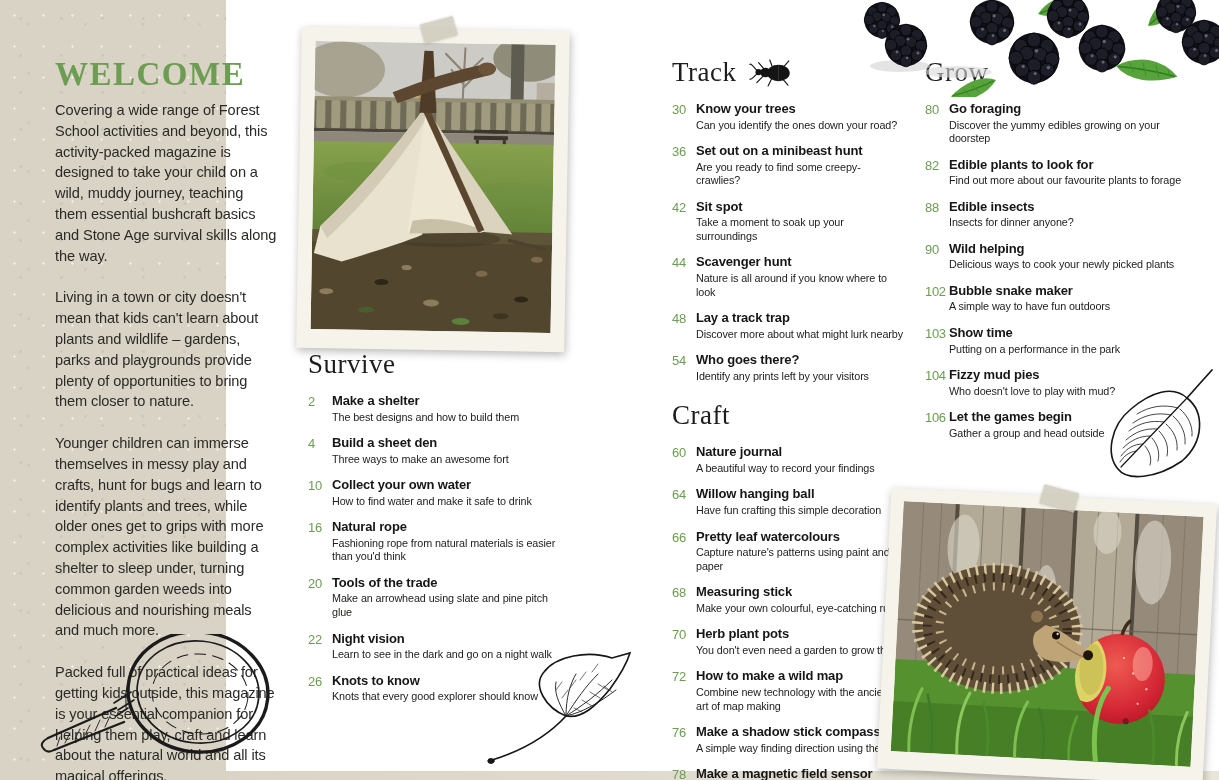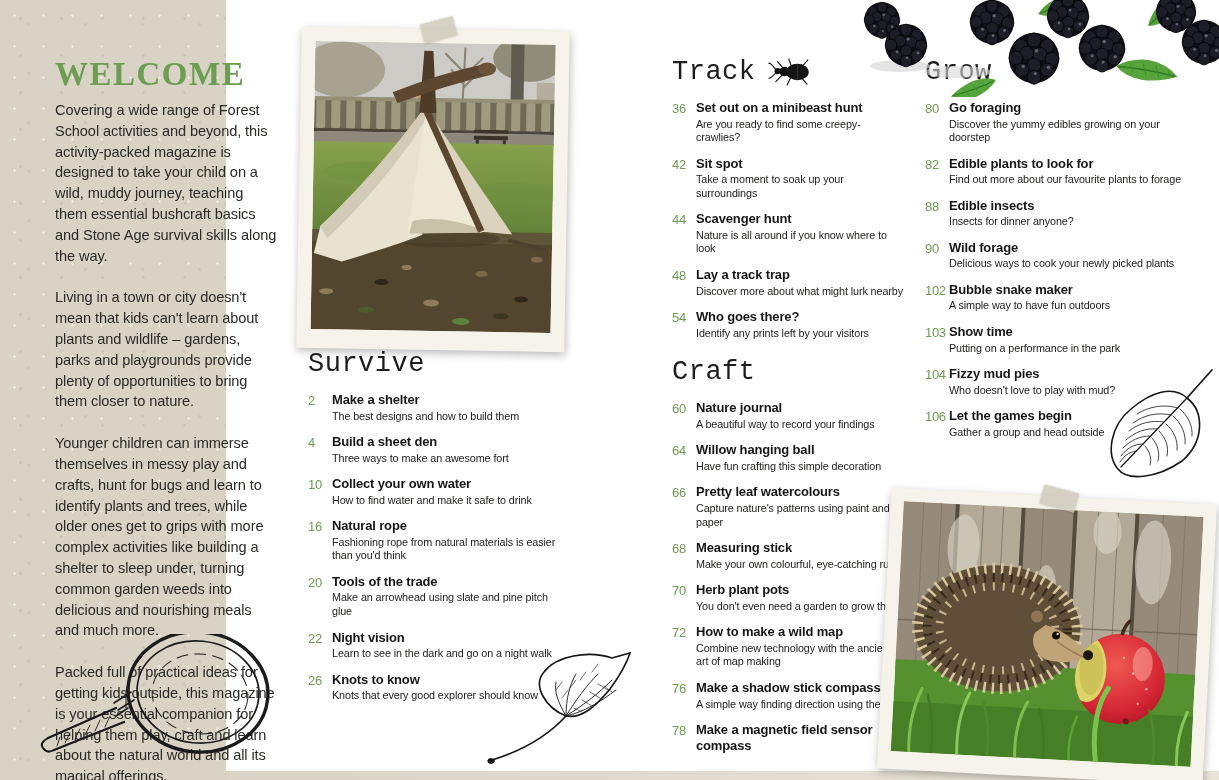--- a/index.html
+++ b/index.html
@@ -31,21 +31,21 @@
     margin:0 0 21px 0;font-size:14.6px;line-height:20.8px;color:#2a2a27;
     letter-spacing:-.1px;
   }
   
   .bottom-strip{
     position:absolute;left:0;bottom:0;width:1219px;height:9px;z-index:1;
     background:linear-gradient(90deg,#d6d0c2,#e9e5d9);
   }
   
   .sec-h{
-    font-family:Liberation Mono, monospace;font-weight:normal;
+    font-family:Liberation Serif, serif;font-weight:normal;
     font-size:27px;color:#1d1d1d;letter-spacing:.5px;margin:0 0 13px 0;
   }
   .h-row{display:flex;align-items:center;gap:12px;margin:0 0 13px 0;}
   .h-row .sec-h{margin:0;}
   .col{position:absolute;z-index:3;}
   .col-survive{left:308px;top:349px;width:262px;}
   .col-track{left:672px;top:57px;width:232px;}
   .col-grow{left:925px;top:57px;width:268px;}
   .ti{display:flex;margin-bottom:11px;}
   .n{
@@ -259,20 +259,27 @@
             <path d="M17,12 L11,5"></path>
           <path d="M26,24 L22,32"></path>
             <path d="M27,10 L24,2"></path>
           <path d="M39,24 L45,31"></path>
             <path d="M40,10 L46,3"></path>
         </g>
         <path d="M34,8 L34,26" stroke="#3a3a3a" stroke-width="1"></path>
       </svg>
     </div>
     <div class="ti">
+      <span class="n">30</span>
+      <span class="tx">
+          <span class="tt">Know your trees</span>
+          <span class="td">Can you identify the ones down your road?</span>
+        </span>
+    </div>
+    <div class="ti">
       <span class="n">36</span>
       <span class="tx">
           <span class="tt">Set out on a minibeast hunt</span>
           <span class="td">Are you ready to find some creepy-crawlies?</span>
         </span>
     </div>
     <div class="ti">
       <span class="n">42</span>
       <span class="tx">
           <span class="tt">Sit spot</span>
@@ -378,21 +385,21 @@
     <div class="ti">
       <span class="n">88</span>
       <span class="tx">
           <span class="tt">Edible insects</span>
           <span class="td">Insects for dinner anyone?</span>
         </span>
     </div>
     <div class="ti">
       <span class="n">90</span>
       <span class="tx">
-          <span class="tt">Wild forage</span>
+          <span class="tt">Wild helping</span>
           <span class="td">Delicious ways to cook your newly picked plants</span>
         </span>
     </div>
 
     <div class="ti">
       <span class="n">102</span>
       <span class="tx">
           <span class="tt">Bubble snake maker</span>
           <span class="td">A simple way to have fun outdoors</span>
         </span>

